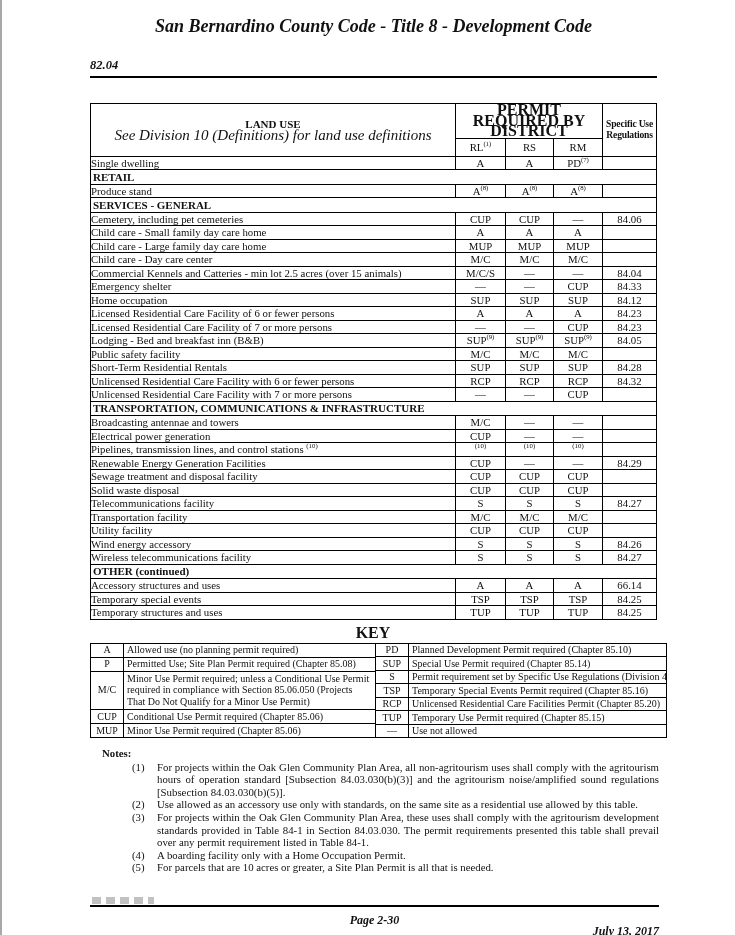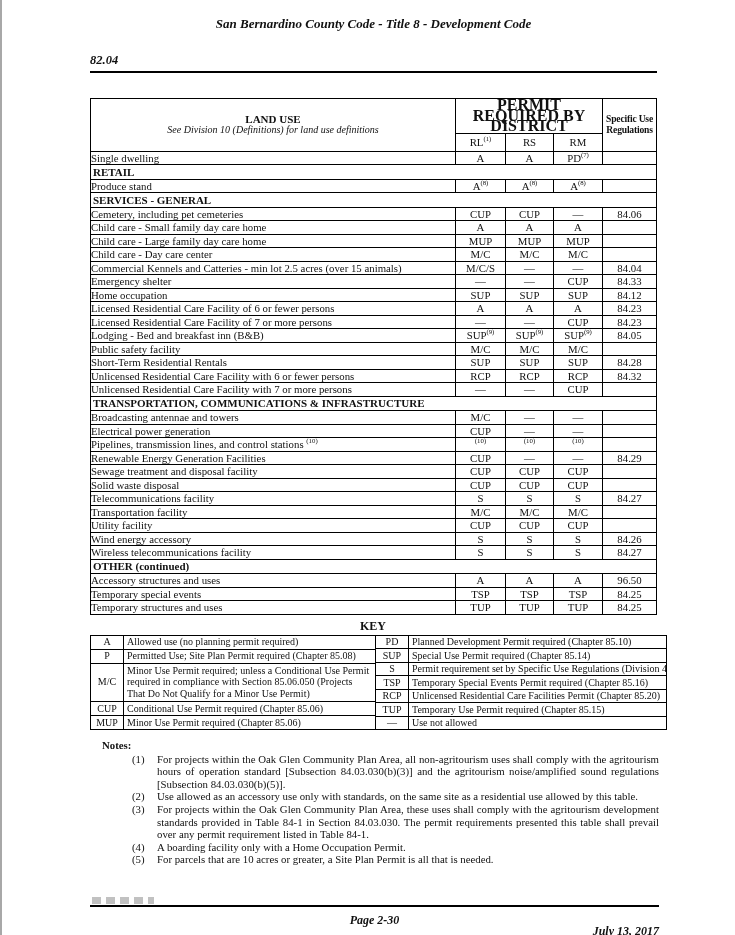--- a/index.html
+++ b/index.html
@@ -8,50 +8,50 @@
     width:735px; height:935px;
     position:relative; overflow:hidden;
     border-left:2px solid #a8a8a8;
     font-family:"Liberation Serif","DejaVu Serif",serif;
     color:#111;
     padding:16px 78px 0 88px;
   }
   
   .doc-title {
     text-align:center; font-weight:bold; font-style:italic;
-    font-size:13px; margin-bottom:21px;
+    font-size:18px; margin-bottom:21px;
   }
   .subheader {
     display:flex; justify-content:space-between; align-items:flex-end;
     font-weight:bold; font-style:italic; font-size:12.5px;
     border-bottom:2.5px solid #000; padding-bottom:3px; margin-bottom:25px;
   }
   
   table { border-collapse:collapse; table-layout:fixed; }
   .zoning-table {
     width:566px; font-size:10.8px; border:1.5px solid #000;
   }
   .zoning-table th, .zoning-table td {
     border:1px solid #000; line-height:10.5px; padding:1px 2px;
     overflow:hidden; white-space:nowrap;
   }
   .zoning-table thead th { text-align:center; vertical-align:middle; white-space:normal; }
   .lu-head-title { font-weight:bold; font-size:11px; }
-  .lu-head-note  { font-weight:normal; font-style:italic; font-size:10px; }
+  .lu-head-note  { font-weight:normal; font-style:italic; font-size:15px; }
   .permit-group-head { font-weight:bold; font-size:16px; line-height:11.5px; padding:2px 8px; }
   .district-head { font-weight:normal; font-size:10.8px; height:18px; }
   .spec-head { font-weight:bold; font-size:9.6px; line-height:10.5px; letter-spacing:-0.2px; padding:1px; }
   .zoning-table td.land { text-align:left; padding-left:0; }
   .zoning-table td.permit, .zoning-table td.spec { text-align:center; }
   .zoning-table tr.section-row td {
     font-weight:bold; font-size:11px; text-align:left; padding:1.5px 2px;
   }
   sup { font-size:6.8px; line-height:0; vertical-align:super; letter-spacing:0; }
   
-  .key-title { width:566px; text-align:center; font-weight:bold; font-size:12px; margin:4px 0 1px 0; }
+  .key-title { width:566px; text-align:center; font-weight:bold; font-size:16px; margin:4px 0 1px 0; }
   .key-wrap { display:flex; width:566px; }
   .key-table { font-size:10px; border:1.5px solid #000; }
   .key-table td { border:1px solid #000; line-height:11.5px; padding:0.5px 2px; vertical-align:middle; }
   .key-table td.abbr { width:33px; text-align:center; white-space:nowrap; }
   .key-table td.desc { text-align:left; padding-left:3px; white-space:nowrap; overflow:hidden;margin-left:20px; }
   .key-table td.desc.wrap { white-space:normal; }
   .key-left  { width:285px; }
   .key-left  td.desc { width:252px; }
   .key-right { width:282px; margin-left:-1px; }
   .key-right td.desc { width:258px; }
@@ -307,21 +307,21 @@
         <td class="spec">84.27</td>
       </tr>
       <tr class="section-row">
         <td colspan="5">OTHER (continued)</td>
       </tr>
       <tr>
         <td class="land">Accessory structures and uses</td>
         <td class="permit">A</td>
         <td class="permit">A</td>
         <td class="permit">A</td>
-        <td class="spec">96.50</td>
+        <td class="spec">66.14</td>
       </tr>
       <tr>
         <td class="land">Temporary special events</td>
         <td class="permit">TSP</td>
         <td class="permit">TSP</td>
         <td class="permit">TSP</td>
         <td class="spec">84.25</td>
       </tr>
       <tr>
         <td class="land">Temporary structures and uses</td>

